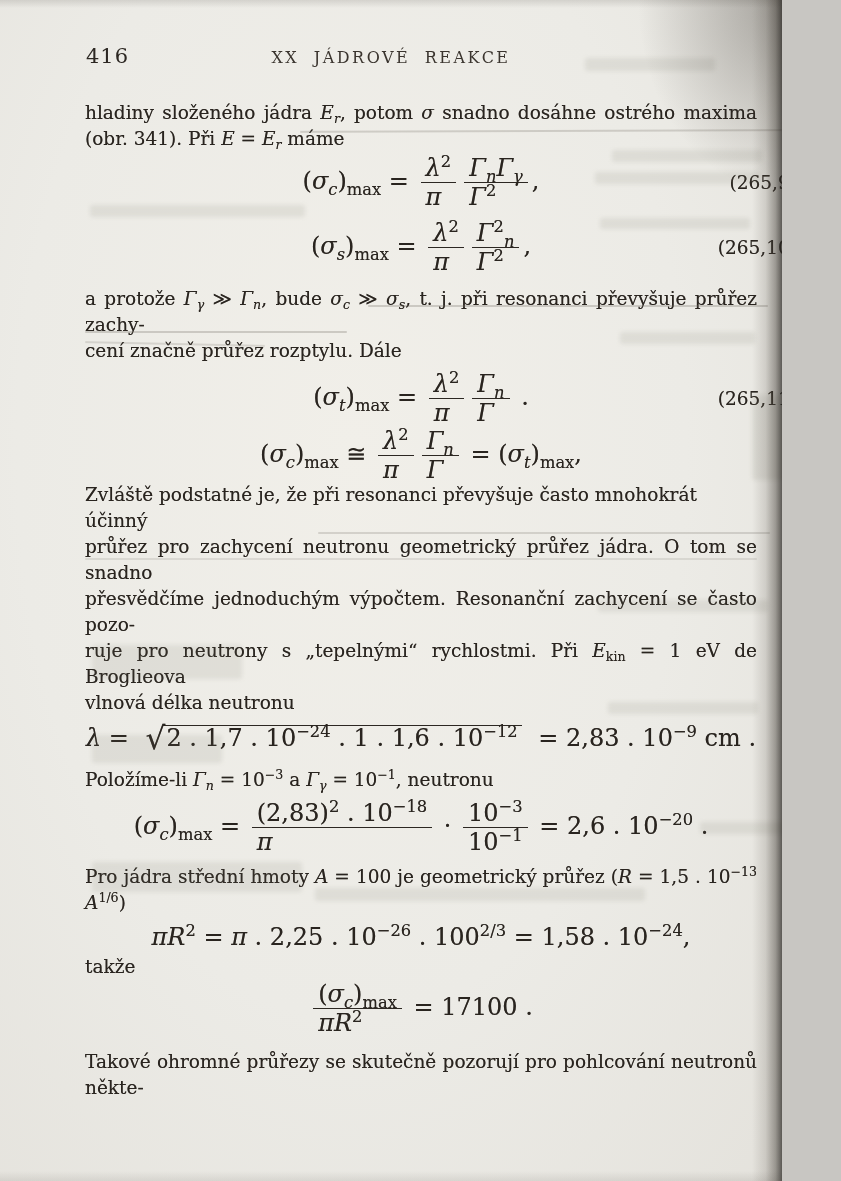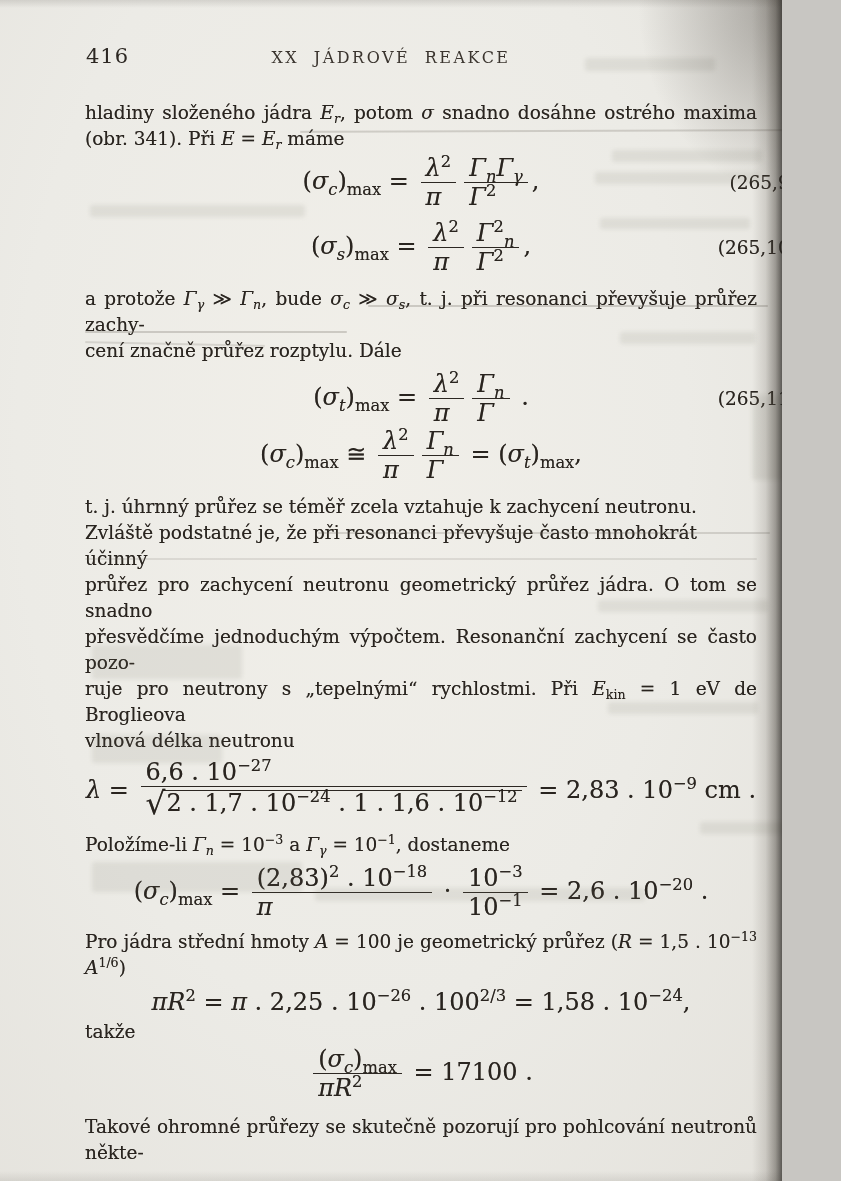--- a/index.html
+++ b/index.html
@@ -61,27 +61,26 @@
     <span class="runhead">XX JÁDROVÉ REAKCE</span>
   </div>
 
   <div id="doc">
       <div class="para" style="margin-top: 8px;"><div class="line"><span class="">hladiny složeného jádra </span><span class="it">E</span><span class="sub it">r</span><span class="">, potom </span><span class="it">σ</span><span class=""> snadno dosáhne ostrého maxima</span></div><span class="line end"><span class="">(obr. 341). Při </span><span class="it">E</span><span class=""> = </span><span class="it">E</span><span class="sub it">r</span><span class=""> máme</span></span></div>
       <div class="eqrow" style="margin-top: 4px;"><span class="eq"><span class="">(</span><span class="it">σ</span><span class="sub it">c</span><span class="">)</span><span class="sub">max</span><span class=""> = </span><span class="frac"><span class="num"><span class="it">λ</span><span class="sup">2</span></span><span class="den"><span class="it">π</span></span></span><span class="frac"><span class="num"><span class="it">Γ</span><span class="sub it">n</span><span class="it">Γ</span><span class="sub it">γ</span></span><span class="den"><span class="it">Γ</span><span class="sup">2</span></span></span><span class="">,</span></span><span class="eqnum">(265,9)</span></div>
       <div class="eqrow" style="margin-top: 12px;"><span class="eq"><span class="">(</span><span class="it">σ</span><span class="sub it">s</span><span class="">)</span><span class="sub">max</span><span class=""> = </span><span class="frac"><span class="num"><span class="it">λ</span><span class="sup">2</span></span><span class="den"><span class="it">π</span></span></span><span class="frac"><span class="num"><span class="it">Γ</span><span class="sup">2</span><span class="sub it">n</span></span><span class="den"><span class="it">Γ</span><span class="sup">2</span></span></span><span class="">,</span></span><span class="eqnum">(265,10)</span></div>
       <div class="para" style="margin-top: 12px;"><div class="line"><span class="">a protože </span><span class="it">Γ</span><span class="sub it">γ</span><span class=""> ≫ </span><span class="it">Γ</span><span class="sub it">n</span><span class="">, bude </span><span class="it">σ</span><span class="sub it">c</span><span class=""> ≫ </span><span class="it">σ</span><span class="sub it">s</span><span class="">, t. j. při resonanci převyšuje průřez zachy-</span></div><span class="line end"><span class="">cení značně průřez rozptylu. Dále</span></span></div>
       <div class="eqrow" style="margin-top: 8px;"><span class="eq"><span class="">(</span><span class="it">σ</span><span class="sub it">t</span><span class="">)</span><span class="sub">max</span><span class=""> = </span><span class="frac"><span class="num"><span class="it">λ</span><span class="sup">2</span></span><span class="den"><span class="it">π</span></span></span><span class="frac"><span class="num"><span class="it">Γ</span><span class="sub it">n</span></span><span class="den"><span class="it">Γ</span></span></span><span class=""> .</span></span><span class="eqnum">(265,11)</span></div>
       <div class="eqrow" style="margin-top: 4px;"><span class="eq"><span class="">(</span><span class="it">σ</span><span class="sub it">c</span><span class="">)</span><span class="sub">max</span><span class=""> ≅ </span><span class="frac"><span class="num"><span class="it">λ</span><span class="sup">2</span></span><span class="den"><span class="it">π</span></span></span><span class="frac"><span class="num"><span class="it">Γ</span><span class="sub it">n</span></span><span class="den"><span class="it">Γ</span></span></span><span class=""> = (</span><span class="it">σ</span><span class="sub it">t</span><span class="">)</span><span class="sub">max</span><span class="">,</span></span></div>
-      <div class="para" style="margin-top: 12px;"><span class="line end"><span class="">t. j. úhrnný průřez se téměř zcela vztahuje k zachycení neutronu.</span></span></div>
       <div class="para"><span class="line ind"><span class="">Zvláště podstatné je, že při resonanci převyšuje často mnohokrát účinný</span></span><div class="line"><span class="">průřez pro zachycení neutronu geometrický průřez jádra. O tom se snadno</span></div><div class="line"><span class="">přesvědčíme jednoduchým výpočtem. Resonanční zachycení se často pozo-</span></div><div class="line"><span class="">ruje pro neutrony s „tepelnými“ rychlostmi. Při </span><span class="it">E</span><span class="sub">kin</span><span class=""> = 1 eV de Broglieova</span></div><span class="line end"><span class="">vlnová délka neutronu</span></span></div>
-      <div class="eqrow" style="margin-top: 6px;"><span class="eq"><span class="it">λ</span><span class=""> = </span><span class="frac"><span class="num"><span class="">6,6 . 10</span><span class="sup">−27</span></span><span class="den"><span class="sqrt">
+      <div class="eqrow" style="margin-top: 6px;"><span class="eq"><span class="it">λ</span><span class=""> = </span><span class="frac"><span class="den"><span class="sqrt">
                 <span class="rad">√</span>
                 <span class="sqb"><span class="">2 . 1,7 . 10</span><span class="sup">−24</span><span class=""> . 1 . 1,6 . 10</span><span class="sup">−12</span></span>
               </span></span></span><span class=""> = 2,83 . 10</span><span class="sup">−9</span><span class=""> cm .</span></span></div>
-      <div class="para" style="margin-top: 10px;"><span class="line end"><span class="">Položíme-li </span><span class="it">Γ</span><span class="sub it">n</span><span class=""> = 10</span><span class="sup">−3</span><span class=""> a </span><span class="it">Γ</span><span class="sub it">γ</span><span class=""> = 10</span><span class="sup">−1</span><span class="">, dostaneme</span></span></div>
+      <div class="para" style="margin-top: 10px;"><span class="line end"><span class="">Položíme-li </span><span class="it">Γ</span><span class="sub it">n</span><span class=""> = 10</span><span class="sup">−3</span><span class=""> a </span><span class="it">Γ</span><span class="sub it">γ</span><span class=""> = 10</span><span class="sup">−1</span><span class="">, neutronu</span></span></div>
       <div class="eqrow" style="margin-top: 8px;"><span class="eq"><span class="">(</span><span class="it">σ</span><span class="sub it">c</span><span class="">)</span><span class="sub">max</span><span class=""> = </span><span class="frac"><span class="num"><span class="">(2,83)</span><span class="sup">2</span><span class=""> . 10</span><span class="sup">−18</span></span><span class="den"><span class="it">π</span></span></span><span class=""> · </span><span class="frac"><span class="num"><span class="">10</span><span class="sup">−3</span></span><span class="den"><span class="">10</span><span class="sup">−1</span></span></span><span class=""> = 2,6 . 10</span><span class="sup">−20</span><span class=""> .</span></span></div>
       <div class="para" style="margin-top: 10px;">
         <div class="line"><span class="">Pro jádra střední hmoty </span><span class="it">A</span><span class=""> = 100 je geometrický průřez (</span><span class="it">R</span><span class=""> = 1,5 . 10</span><span class="sup">−13</span><span class=""> </span><span class="it">A</span><span class="sup">1/6</span><span class="">)</span></div>
       </div>
       <div class="eqrow" style="margin-top: 10px;"><span class="eq"><span class="it">π</span><span class="it">R</span><span class="sup">2</span><span class=""> = </span><span class="it">π</span><span class=""> . 2,25 . 10</span><span class="sup">−26</span><span class=""> . 100</span><span class="sup">2/3</span><span class=""> = 1,58 . 10</span><span class="sup">−24</span><span class="">,</span></span></div>
       <div class="para" style="margin-top: 4px;"><span class="line end"><span class="">takže</span></span></div>
       <div class="eqrow" style="margin-top: 2px;"><span class="eq"><span class="frac"><span class="num"><span class="">(</span><span class="it">σ</span><span class="sub it">c</span><span class="">)</span><span class="sub">max</span></span><span class="den"><span class="it">π</span><span class="it">R</span><span class="sup">2</span></span></span><span class=""> = 17100 .</span></span></div>
       <div class="para" style="margin-top: 14px;">
         <div class="line"><span class="">Takové ohromné průřezy se skutečně pozorují pro pohlcování neutronů někte-</span></div>
       </div>

